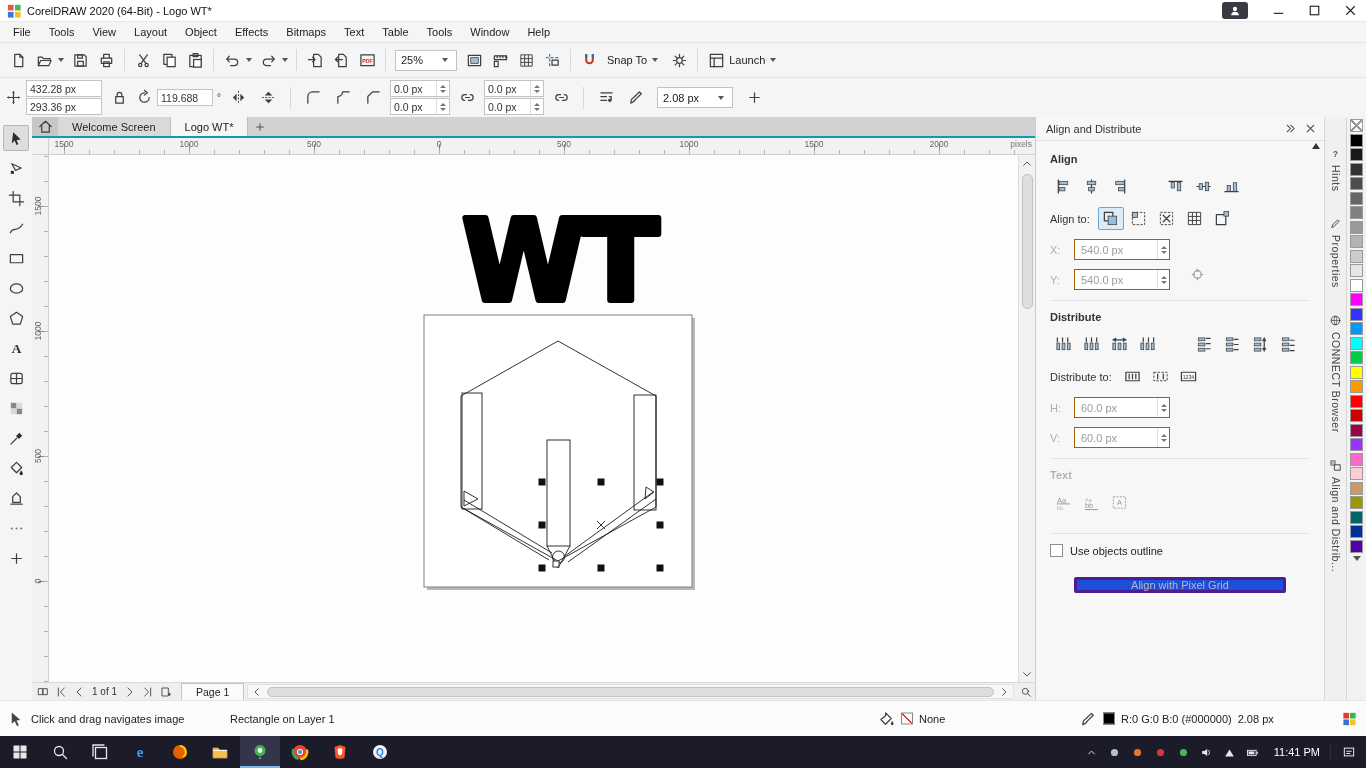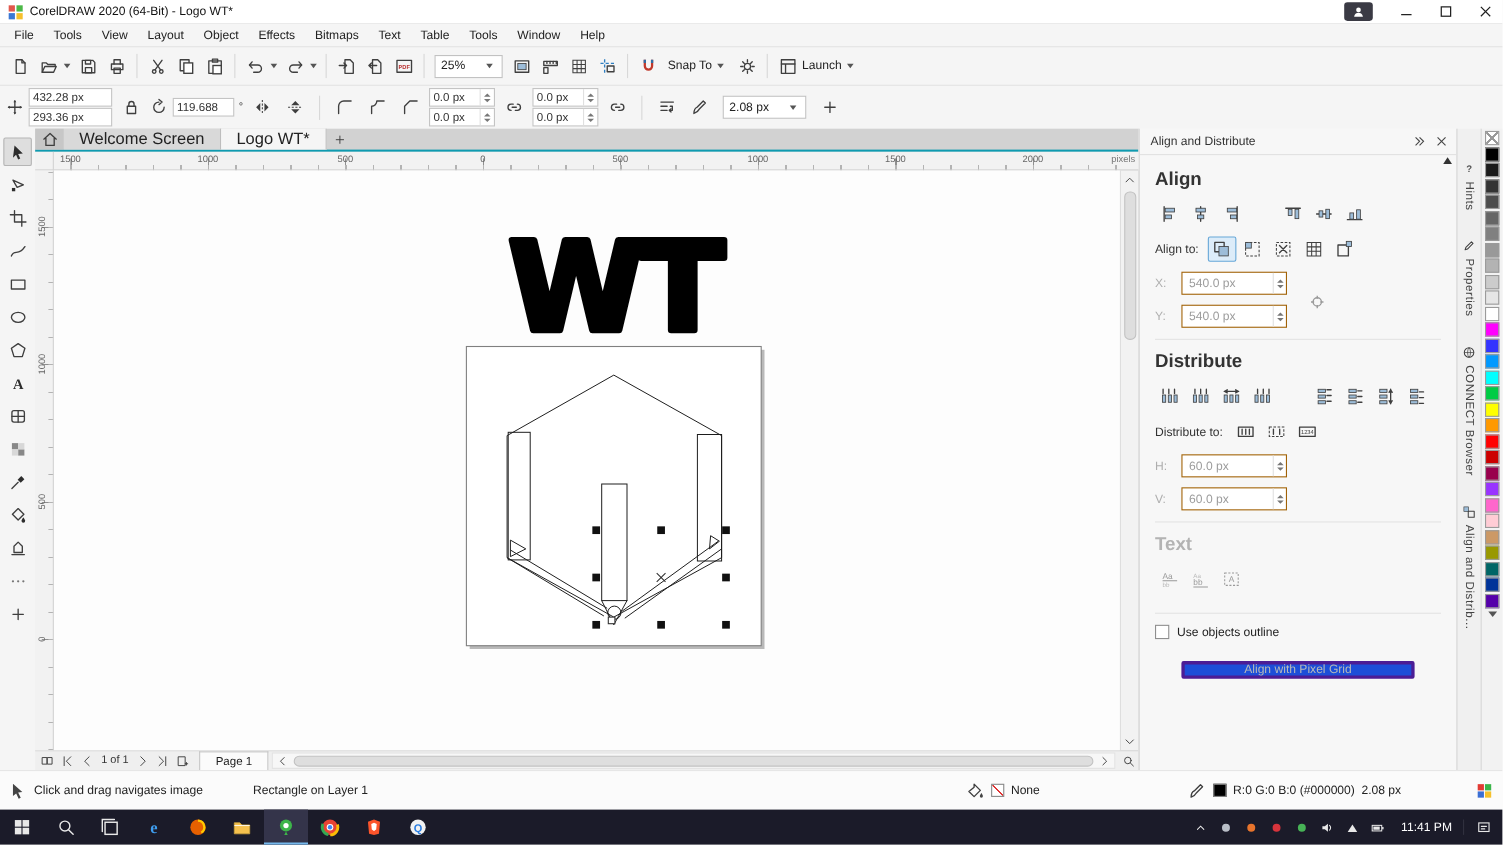--- a/index.html
+++ b/index.html
@@ -36,21 +36,21 @@
 .spin .dn{border-top:3.5px solid #777}
 .deg{font-size:10px;color:#444}
 
 .workspace{position:absolute;top:117px;left:0;width:1366px;height:583px;display:flex;background:#f5f5f5}
 .toolbox{width:32px;display:flex;flex-direction:column;align-items:center;padding-top:8px;gap:4px;flex:none}
 .tool{width:26px;height:26px;display:flex;align-items:center;justify-content:center;border-radius:2px;border:1px solid transparent}
 .tool.active{background:#dedede;border-color:#b5b5b5}
 .center{flex:1;display:flex;flex-direction:column;min-width:0}
 .tabbar{height:21px;display:flex;align-items:stretch;background:#d2d2d2;border-bottom:2px solid var(--accent,#0f9bb0)}
 .home{width:26px;display:flex;align-items:center;justify-content:center;background:#c7c7c7}
-.tab{display:flex;align-items:center;padding:0 14px;border-right:1px solid #bdbdbd;background:#d9d9d9;font-size:15px}
+.tab{display:flex;align-items:center;padding:0 14px;border-right:1px solid #bdbdbd;background:#d9d9d9;font-size:11px}
 .tab.active{background:#f5f5f5}
 .newtab{width:24px;display:flex;align-items:center;justify-content:center}
 .newtab .ic{width:12px;height:12px}
 .hruler-row{height:17px;display:flex;flex:none}
 .ruler-corner{width:17px;background:#f2f2f2;border-right:1px solid #d0d0d0;border-bottom:1px solid #d0d0d0;flex:none}
 .hruler{flex:1;position:relative;background-color:#f2f2f2;border-bottom:1px solid #d0d0d0;
  background-image:repeating-linear-gradient(to right,#b3b3b3 0 1px,transparent 1px 25px),repeating-linear-gradient(to right,#8f8f8f 0 1px,transparent 1px 125px);
  background-size:100% 5px,100% 11px;background-repeat:no-repeat;background-position:15px 12px,15px 6px}
 .hruler span{position:absolute;top:1px;font-size:8.5px;color:#666;transform:translateX(-50%)}
 .hruler .units{right:3px;left:auto;transform:none;color:#777}
@@ -72,21 +72,21 @@
 .hscroll{flex:1;height:15px;margin:0 3px;display:flex;align-items:center;background:#f7f7f7;border:1px solid #e2e2e2}
 .hthumb{flex:1;height:10px;background:#dedede;border:1px solid #c2c2c2;border-radius:5px;margin:0 1px}
 
 .docker{width:289px;background:#f7f7f7;border-left:1px solid #cccccc;display:flex;flex-direction:column;flex:none;font-size:11px}
 .docker-header{height:24px;display:flex;align-items:center;padding:0 4px 0 10px;border-bottom:1px solid #e2e2e2;flex:none}
 .docker-title{flex:1;color:#333}
 .dbtn{width:20px;height:20px;display:inline-flex;align-items:center;justify-content:center}
 .dbtn .ic{width:13px;height:13px}
 .docker-body{flex:1;padding:6px 14px;position:relative}
 .dock-scroll{position:absolute;right:4px;top:2px;width:0;height:0;border-left:4px solid transparent;border-right:4px solid transparent;border-bottom:6px solid #333}
-.dock-h{font-weight:bold;font-size:17px;margin:6px 0 10px;color:#333}
+.dock-h{font-weight:bold;font-size:11px;margin:6px 0 10px;color:#333}
 .dock-h.dis{color:#b3b3b3}
 .row{display:flex;align-items:center;margin-bottom:9px}
 .btnrow{display:inline-flex;align-items:center;gap:2px}
 .ibtn{width:26px;height:23px;display:inline-flex;align-items:center;justify-content:center;border:1px solid transparent;border-radius:2px}
 .ibtn.active{background:#dcecf9;border-color:var(--selection,#66a7d8)}
 .gap{width:26px;flex:none}
 .lbl{color:#333;margin-right:8px}
 .lbl.dis{color:#aeaeae}
 .lblw{width:16px;flex:none}
 .dfield{width:96px;height:21px;background:#fff;border:1px solid #a16207;display:inline-flex;align-items:center;padding:0 2px 0 6px;color:#9c9c9c}

